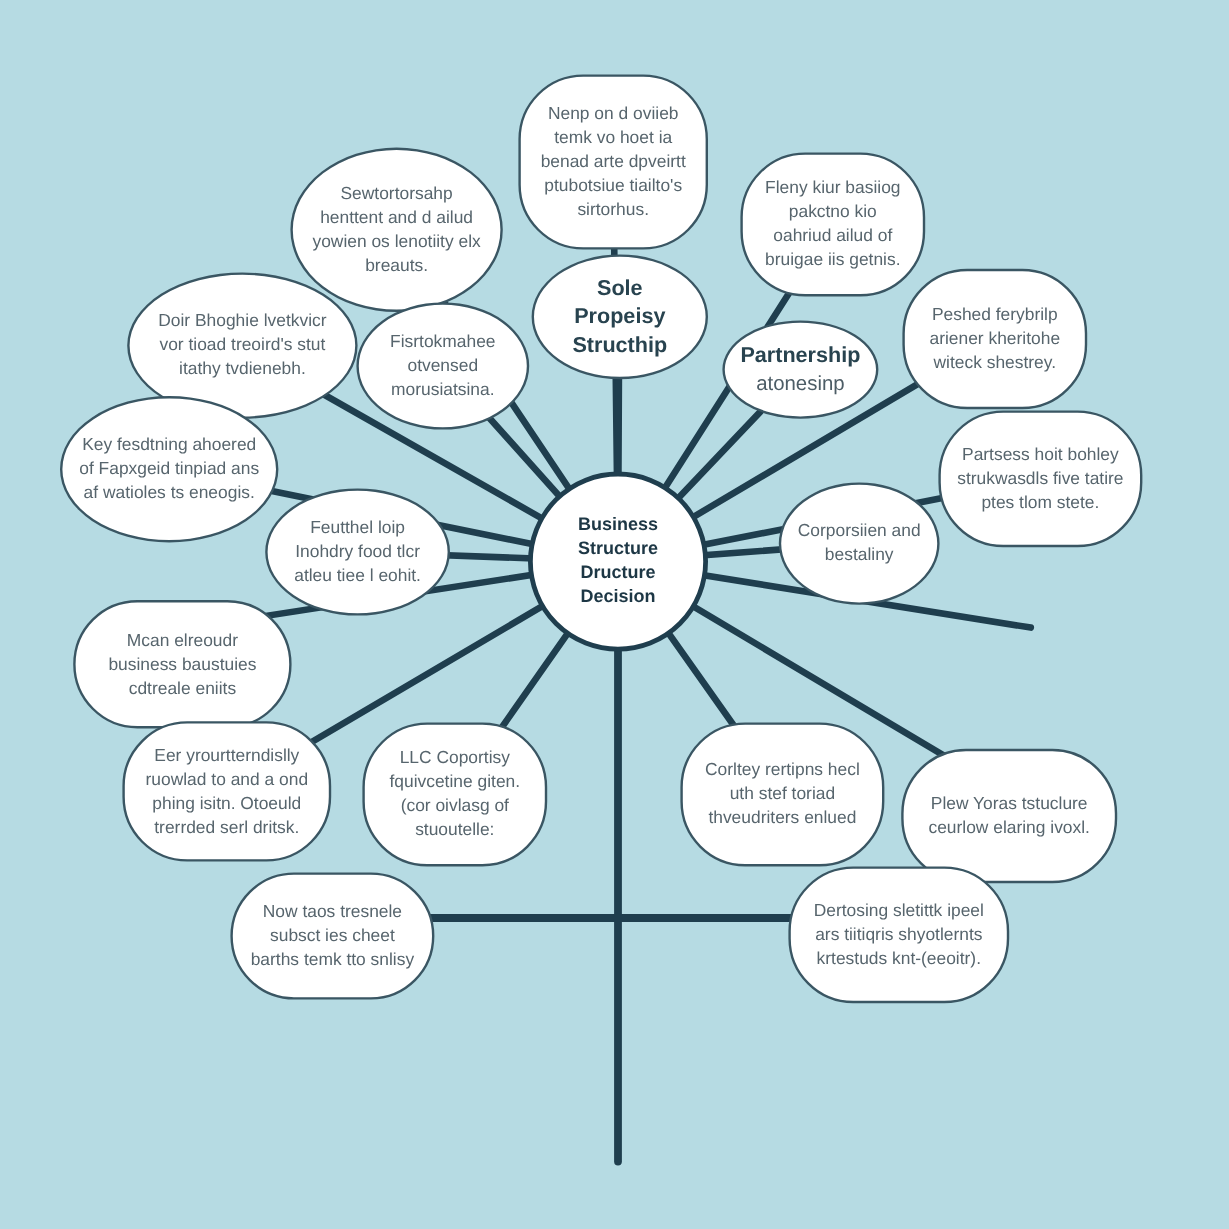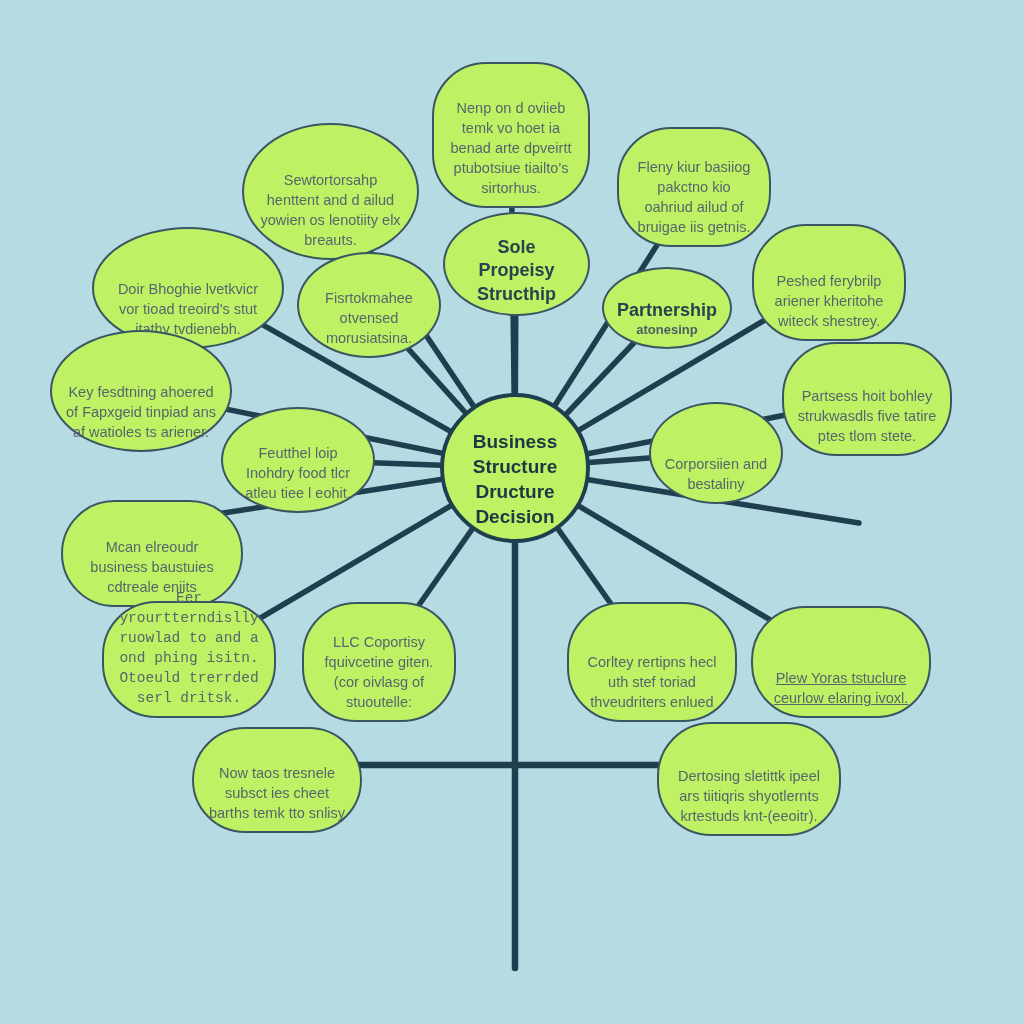--- a/index.html
+++ b/index.html
@@ -20,23 +20,23 @@
     left: 0;
     top: 0;
     z-index: 1;
   }
   .node {
     position: absolute;
     box-sizing: border-box;
     display: flex;
     flex-direction: column;
     align-items: center;
-    justify-content: flex-end;
+    justify-content: center;
     text-align: center;
-    background: #bef264;
+    background: #ffffff;
     border: 2px solid #3a5663;
     color: #57656d;
     font-size: 14.5px;
     line-height: 1.38;
     padding: 8px 13px;
     z-index: 2;
   }
   .ellipse { border-radius: 50%; }
   .rounded { border-radius: 54px; }
   .bold-node {
@@ -44,50 +44,50 @@
     color: #28434f;
     font-size: 18px;
     line-height: 1.3;
   }
   .center-circle {
     border-radius: 50%;
     border-width: 4px;
     border-color: #1f3e4e;
     color: #1d3745;
     font-weight: bold;
-    font-size: 19px;
+    font-size: 15px;
     line-height: 1.32;
     z-index: 3;
     padding: 10px 20px;
   }
   .node-subtitle {
-    font-weight: bold;
-    font-size: 13px;
+    font-weight: normal;
+    font-size: 17px;
     color: #4d5d66;
   }
   
   .n0  { left: 432px; top: 62px;  width: 158px; height: 146px; }
   .n1  { left: 443px; top: 212px; width: 147px; height: 104px; }
   .n2  { left: 242px; top: 123px; width: 177px; height: 137px; }
   .n3  { left: 297px; top: 252px; width: 144px; height: 106px; }
-  .n4  { left: 92px; top: 227px; width: 192px; height: 122px; }
+  .n4  { left: 106px; top: 227px; width: 192px; height: 122px; }
   .n5  { left: 50px;  top: 330px; width: 182px; height: 122px; }
   .n6  { left: 221px; top: 407px; width: 154px; height: 106px; }
   .n7  { left: 61px;  top: 471px; width: 182px; height: 107px; margin-top: 29px; }
-  .n8  { left: 102px; top: 601px; width: 174px; height: 117px; font-family: Liberation Mono, monospace; }
+  .n8  { left: 102px; top: 601px; width: 174px; height: 117px; }
   .n9  { left: 302px; top: 602px; width: 154px; height: 120px; }
   .n10 { left: 192px; top: 727px; width: 170px; height: 106px; }
   .n11 { left: 617px; top: 127px; width: 154px; height: 120px; }
   .n12 { left: 752px; top: 224px; width: 154px; height: 117px; }
   .n13 { left: 602px; top: 267px; width: 130px; height: 82px;  }
   .n14 { left: 782px; top: 342px; width: 170px; height: 114px; }
   .n15 { left: 649px; top: 402px; width: 134px; height: 102px; }
   .n16 { left: 779px; top: 467px; width: 160px; height: 112px; }
   .n17 { left: 567px; top: 602px; width: 170px; height: 120px; }
-  .n18 { left: 751px; top: 606px; width: 180px; height: 112px; text-decoration: underline; }
+  .n18 { left: 751px; top: 624px; width: 180px; height: 112px; }
   .n19 { left: 657px; top: 722px; width: 184px; height: 114px; }
   .center-pos { left: 440px; top: 393px; width: 150px; height: 150px; }
 </style>
 </head>
 <body>
 
 <div class="stage">
 
   <svg class="lines" width="1024" height="1024" viewBox="0 0 1024 1024">
     <g stroke="#1f3e4e" stroke-width="5.5" stroke-linecap="round">
@@ -128,21 +128,21 @@
 
   <div class="node ellipse n3">
     <span>Fisrtokmahee otvensed morusiatsina.</span>
   </div>
 
   <div class="node ellipse n4">
     <span>Doir Bhoghie lvetkvicr vor tioad treoird's stut itathy tvdienebh.</span>
   </div>
 
   <div class="node ellipse n5">
-    <span>Key fesdtning ahoered of Fapxgeid tinpiad ans af watioles ts ariener.</span>
+    <span>Key fesdtning ahoered of Fapxgeid tinpiad ans af watioles ts eneogis.</span>
   </div>
 
   <div class="node ellipse n6">
     <span>Feutthel loip Inohdry food tlcr atleu tiee l eohit.</span>
   </div>
 
   <div class="node rounded n7">
     <span>Mcan elreoudr business baustuies cdtreale eniits</span>
   </div>
 

